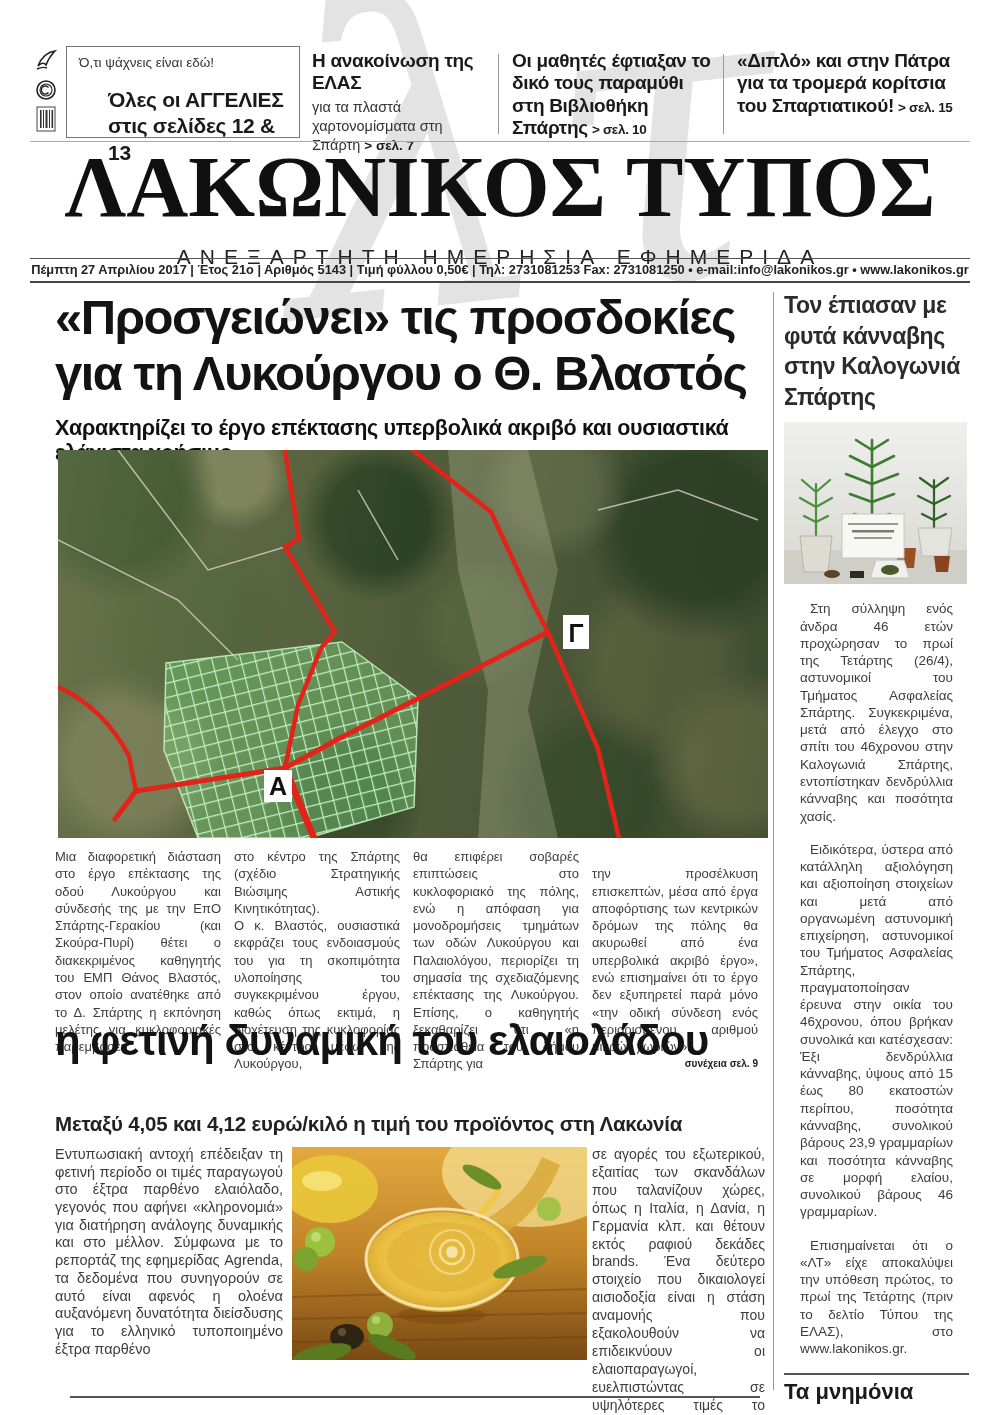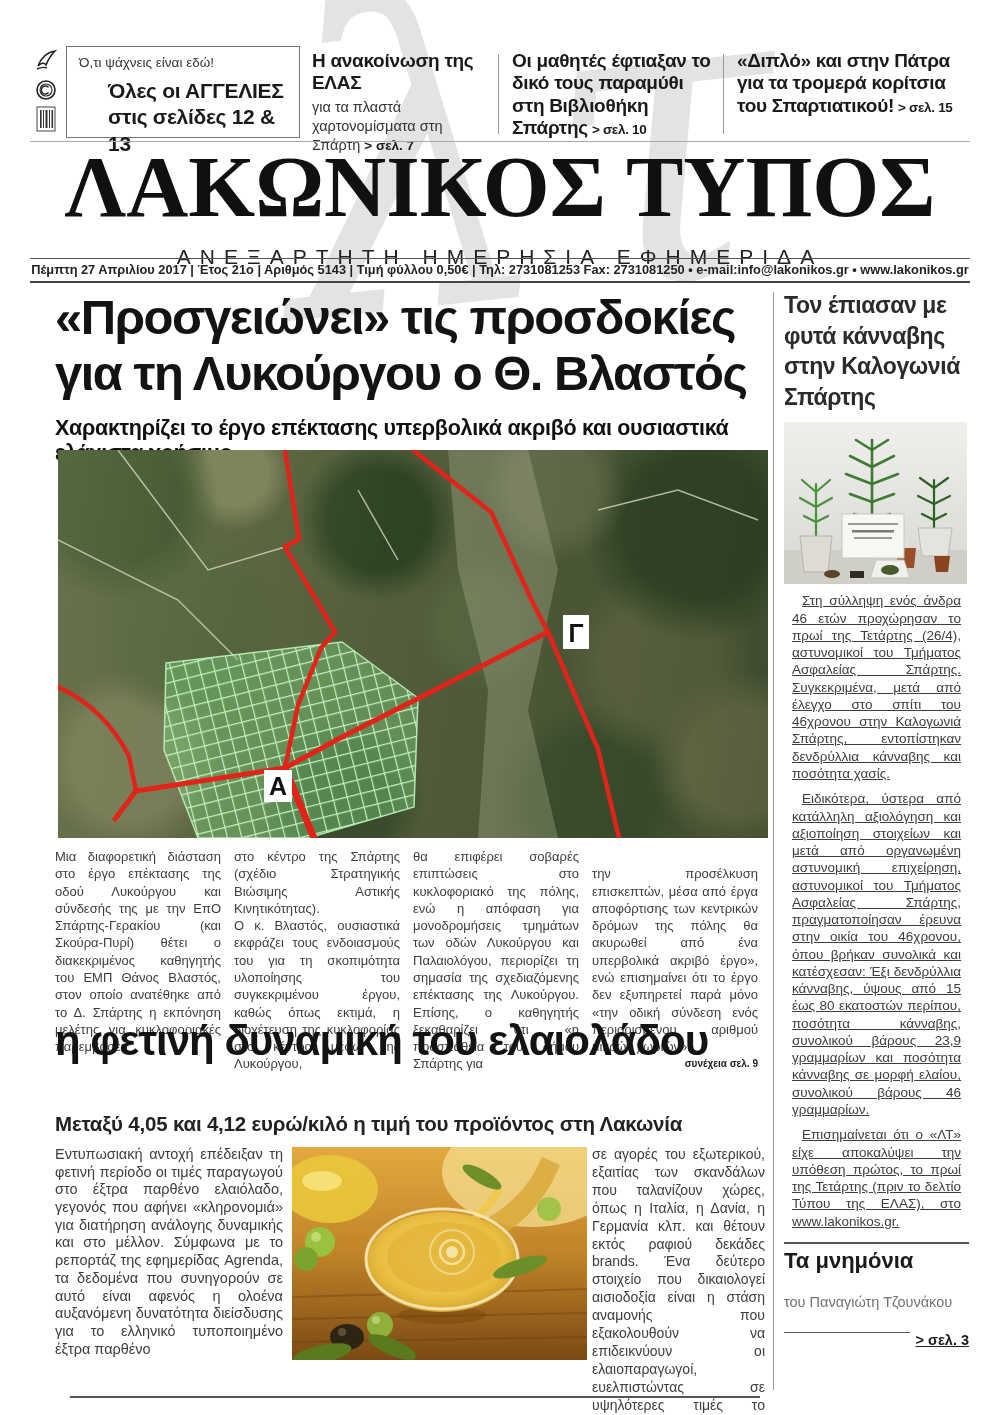--- a/index.html
+++ b/index.html
@@ -11,21 +11,21 @@
   .watermark{position:absolute;left:280px;top:-60px;z-index:0;font-family:"DejaVu Serif",serif;
              font-style:italic;font-size:420px;line-height:1;color:#dadada;opacity:.75;
              transform:rotate(-6deg);user-select:none;}
 
   
   .logos{position:absolute;left:32px;top:48px;width:28px;height:92px;z-index:2;
          display:flex;flex-direction:column;align-items:center;gap:5px;}
   .logos svg{display:block;}
   .classified-box{position:absolute;left:66px;top:46px;width:234px;height:92px;z-index:2;
                   border:1.5px solid #777;padding:8px 12px;}
-  .cb-tagline{font-size:13.5px;color:#333;margin-bottom:8px;}
+  .cb-tagline{font-size:13.5px;color:#333;margin-bottom:17px;}
   .cb-line{font-size:21px;font-weight:bold;color:#1a1a1a;line-height:1.25;letter-spacing:-0.3px;margin-left:29px;}
   .teaser{position:absolute;top:50px;z-index:2;}
   .teaser .t-title{font-size:19px;font-weight:bold;color:#1a1a1a;line-height:1.18;letter-spacing:-0.3px;}
   .teaser .t-body{font-size:14.5px;color:#333;line-height:1.32;margin-top:3px;}
   .pageref{font-weight:bold;font-size:13.5px;color:#1a1a1a;margin-left:4px;white-space:nowrap;}
   .teaser1{left:312px;width:185px;}
   .teaser2{left:512px;width:205px;}
   .teaser3{left:737px;width:225px;}
   .vdiv{position:absolute;top:54px;height:80px;width:1px;background:#999;z-index:2;}
   .vd1{left:498px;} .vd2{left:723px;}
@@ -80,21 +80,21 @@
   .sa-right{position:absolute;left:592px;top:1146px;width:173px;z-index:2;
             font-size:14px;line-height:1.28;text-align:justify;color:#3d3d3d;}
   .bottom-rule{position:absolute;left:70px;top:1396px;width:690px;height:2px;background:#555;z-index:2;}
 
   
   .sb-divider-v{position:absolute;left:773px;top:292px;width:1px;height:1098px;background:#999;z-index:2;}
   .sidebar{position:absolute;left:784px;top:290px;width:185px;z-index:2;}
   .sb-headline{font-size:23px;font-weight:bold;line-height:1.33;color:#2b2b2b;letter-spacing:-0.4px;}
   .sb-photo{width:183px;height:162px;margin-top:10px;}
   .sb-paras{margin-top:8px;}
-  .sb-paras p{margin:8px;font-size:13.5px;line-height:1.28;text-align:justify;color:#3d3d3d;text-indent:10px;text-decoration:underline;}
+  .sb-paras p{margin:16px;font-size:13.5px;line-height:1.28;text-align:justify;color:#3d3d3d;text-indent:10px;}
   .sb-divider{margin-top:12px;height:2px;background:#555;width:100%;}
   .sb-foot-title{margin-top:4px;font-size:22px;font-weight:bold;color:#1a1a1a;}
   .sb-foot-author{margin-top:20px;font-size:14.5px;font-weight:400;color:#737373;}
   .sb-foot-row{margin-top:22px;display:flex;align-items:flex-start;text-decoration:underline;}
   .sb-foot-line{flex:1;border-bottom:1.5px solid #555;margin-bottom:4px;margin-right:6px;}
   .sb-foot-page{font-size:14.5px;font-weight:bold;color:#1a1a1a;white-space:nowrap;}
 </style>
 </head>
 <body>
 

